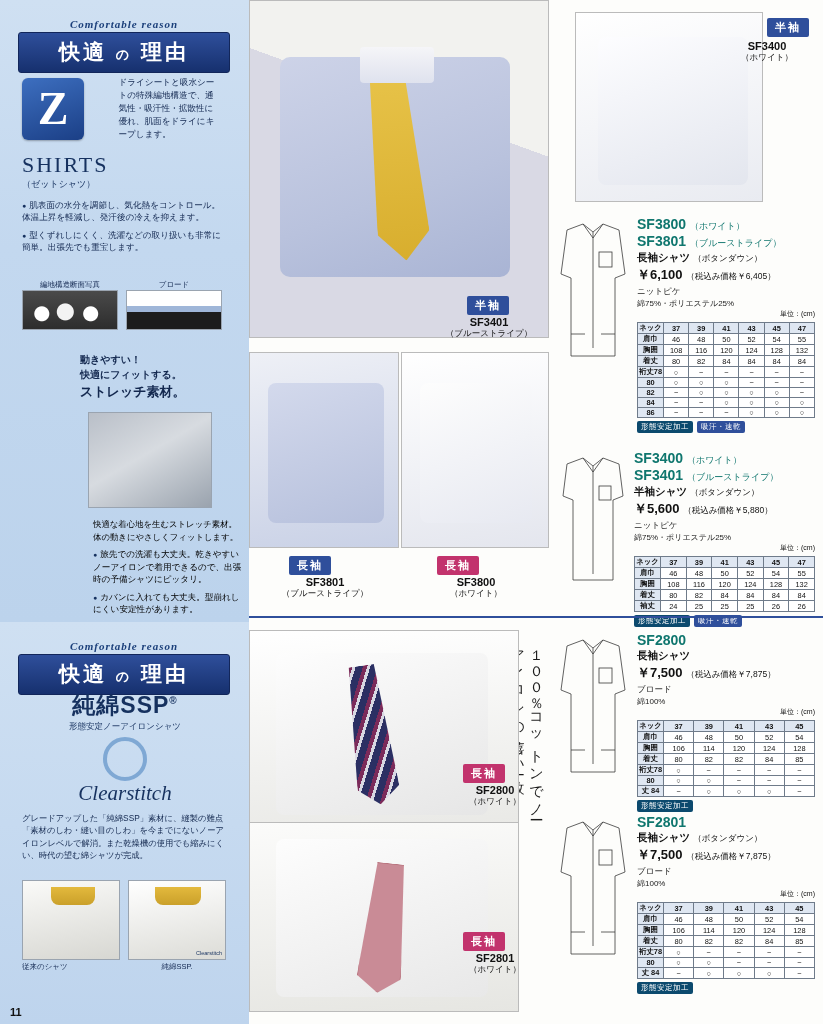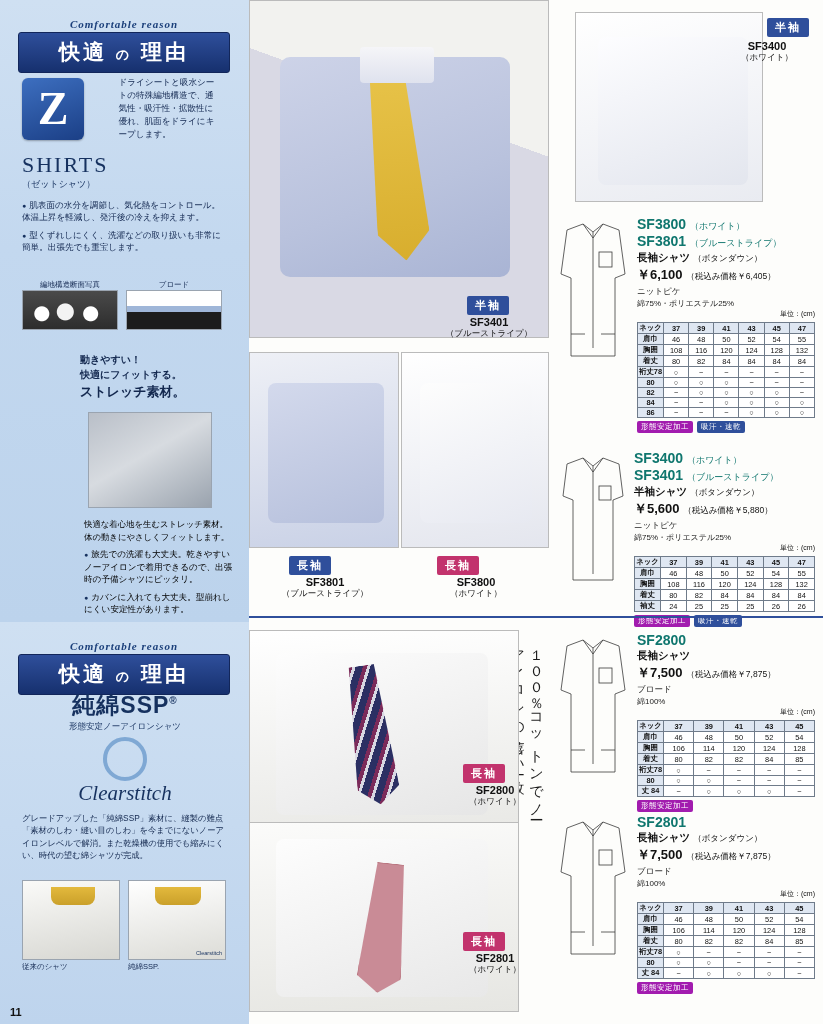--- a/index.html
+++ b/index.html
@@ -120,21 +120,21 @@
   }
   table.size td, table.size th {
     border:1px solid #6f7b8a; text-align:center; padding:0 0 0 0; height:9.5px;
     background:#fff; color:#111; font-weight:normal;
   }
   table.size th.hd { background:#dfe7f2; font-weight:bold; }
   table.size td.lbl, table.size th.lbl { background:#dfe7f2; font-weight:bold; width:26px;}
   .unit { font-size:7px; text-align:right; color:#111; }
   .badges { display:flex; gap:4px; margin-top:3px; }
   .badge {
-    background:#a21caf; color:#fff; font-size:7.5px; padding:1px 4px; border-radius:2px;
+    background:#0c4a6e; color:#fff; font-size:7.5px; padding:1px 4px; border-radius:2px;
     letter-spacing:.5px;
   }
   .badge.blue { background:#2f4f9b; }
 
   
   .draw { position:absolute; }
   .draw svg { display:block; }
 
   .halfline { position:absolute; left:249px; right:0; height:2px; background:#2f4f9b; }
   .pagenum { position:absolute; left:10px; bottom:6px; font-size:11px; color:#111; font-weight:bold;}
@@ -201,21 +201,21 @@
 
       <div class="stretch-block">
         <div class="stretch-head">
           <div>動きやすい！</div>
           <div>快適にフィットする。</div>
           <div class="big">ストレッチ素材。</div>
         </div>
       </div>
       <div class="photo" style="position:absolute; left:88px; top:412px; width:124px; height:96px;
                   background:linear-gradient(150deg,#b9bfc8 0%, #d7dbe0 45%, #9aa3ae 100%);"></div>
-      <div style="position:absolute; left:84px; top:512px; width:150px;">
+      <div style="position:absolute; left:93px; top:512px; width:150px;">
         <div class="stretch-txt">快適な着心地を生むストレッチ素材。体の動きにやさしくフィットします。</div>
         <ul class="bullets" style="margin-top:5px;">
           <li>旅先での洗濯も大丈夫。乾きやすいノーアイロンで着用できるので、出張時の予備シャツにピッタリ。</li>
           <li>カバンに入れても大丈夫。型崩れしにくい安定性があります。</li>
           <li>夏場の屋外作業も平気。体温上昇を抑えて、肌表面をドライにキープ。</li>
         </ul>
       </div>
     </div>
 
     <div class="centerzone">
@@ -526,21 +526,21 @@
           </div>
           <div class="cap" style="text-align:left;">従来のシャツ</div>
         </div>
         <div>
           <div class="photo" style="width:98px;height:80px;
                background:linear-gradient(170deg,#ffffff,#dcdcd7);">
             <div style="position:absolute; left:26px; top:6px; width:46px; height:18px;
                         background:linear-gradient(180deg,#e3b93d,#caa02a); border-radius:0 0 8px 8px;"></div>
             <div style="position:absolute; right:3px; bottom:3px; font-size:5.5px; color:#16315f;">Clearstitch</div>
           </div>
-          <div class="cap" style="text-align:left;">純綿SSP.</div>
+          <div class="cap" style="text-align:center;">純綿SSP.</div>
         </div>
       </div>
 
       <div class="pagenum">11</div>
     </div>
 
     <div class="centerzone">
       <div class="vtext" style="right:4px; top:18px; height:190px;">１００％コットンでノーアイロンの嬉しい一枚。</div>
 
       <div class="photo-main" style="left:0; top:8px; width:270px; height:196px;

